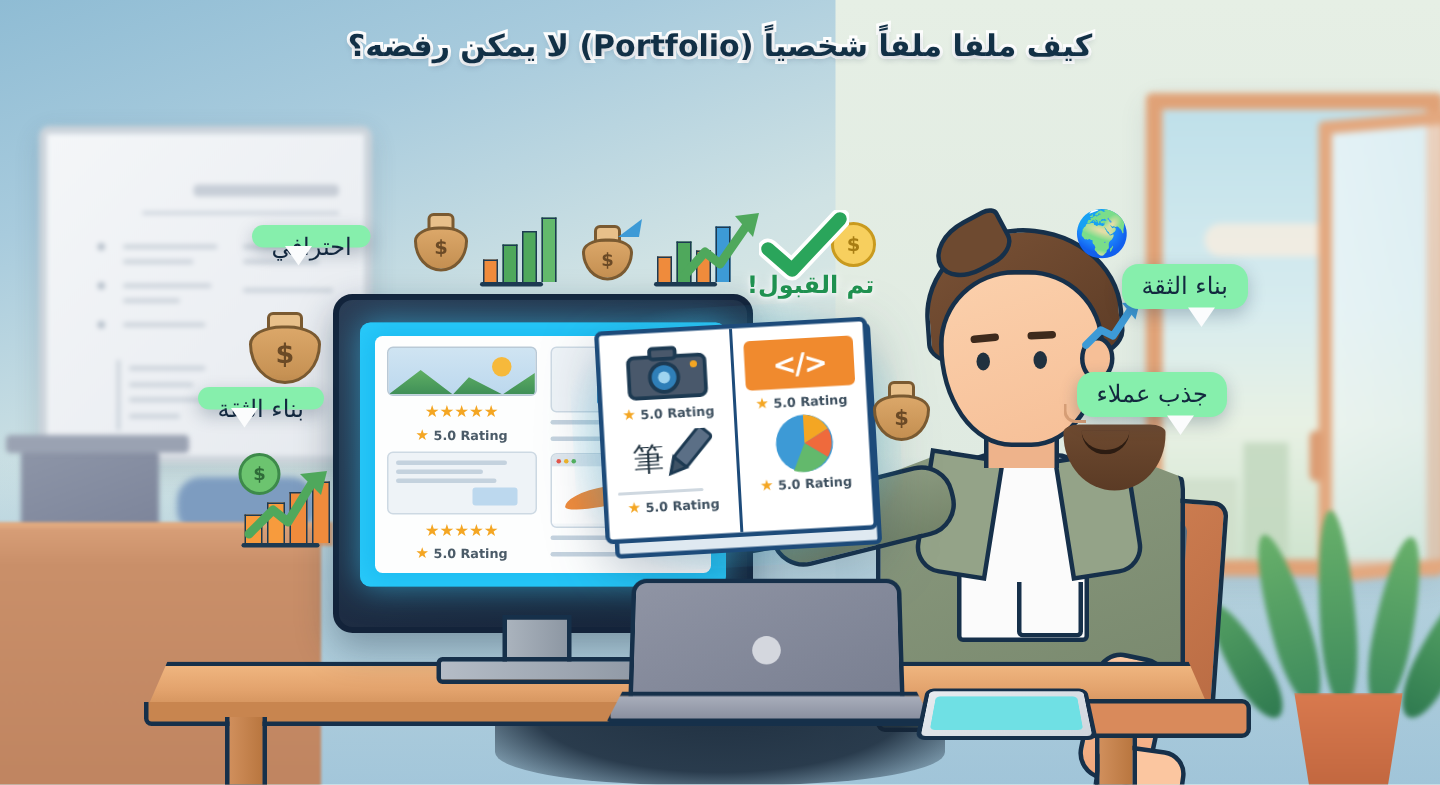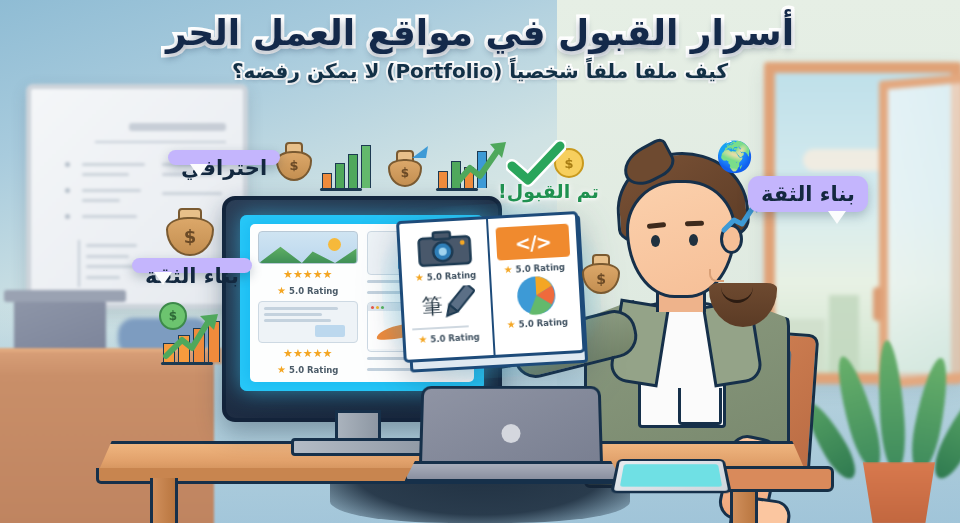--- a/index.html
+++ b/index.html
@@ -207,22 +207,22 @@
     width:19px;height:19px;border-radius:50%;background:#d4d7de;}
   .laptop-base{position:absolute;left:404px;top:461px;width:212px;height:15px;
     background:linear-gradient(180deg,#a9aebb,#8a90a0);border:3.5px solid #16304a;border-radius:4px;
     clip-path:polygon(5% 0,95% 0,100% 100%,0 100%);}
   .tablet{position:absolute;left:614px;top:452px;width:108px;height:40px;
     background:linear-gradient(150deg,#e7ebef,#cfd6dd);border:3.5px solid #16304a;border-radius:6px;
     transform:perspective(240px) rotateX(42deg);}
   .tablet-screen{position:absolute;inset:5px;background:#6fe0e4;border-radius:3px;}
 
   
-  .bubble{position:absolute;background:#c4b5fd;border-radius:11px;
-    padding:6px 13px;color:#13283f;font-weight:bold;font-size:21px;line-height:1.15;
+  .bubble{position:absolute;background:#86efac;border-radius:11px;
+    padding:6px 13px;color:#13283f;font-weight:normal;font-size:16px;line-height:1.15;
     box-shadow:0 4px 11px rgba(30,55,80,.28);direction:rtl;white-space:nowrap;}
   .bubble::after{content:"";position:absolute;width:0;height:0;
     border-left:9px solid transparent;border-right:9px solid transparent;
     border-top:13px solid #fbfcfd;bottom:-12px;}
   .bubble.tl::after{left:22px;}
   .bubble.tr::after{right:22px;}
 
   
   .emoji{position:absolute;line-height:1;user-select:none;}
   .moneybag{position:absolute;}
@@ -233,21 +233,21 @@
     color:#6b4a26;font-weight:bold;}
   .mb-neck{position:absolute;left:28%;top:0;width:44%;height:28%;
     background:#e8c08a;border:2px solid #7a5a31;border-radius:4px 4px 0 0;}
   .barset{position:absolute;display:flex;align-items:flex-end;gap:3px;}
   .barset i{display:block;border:1.5px solid #1d3a52;border-bottom:none;}
   .barbase{position:absolute;height:2.5px;background:#1d3a52;border-radius:2px;}
   .arrow-up{position:absolute;}
   .coin{position:absolute;border-radius:50%;border:2.5px solid;
     display:flex;align-items:center;justify-content:center;font-weight:bold;}
   .check-mark{position:absolute;}
-  .accepted{position:absolute;color:#1f9150;font-weight:bold;font-size:19px;
+  .accepted{position:absolute;color:#1f9150;font-weight:bold;font-size:16px;
     direction:rtl;text-shadow:0 1px 3px rgba(255,255,255,.95),0 0 7px rgba(255,255,255,.9);}
 
   
   .title-wrap{position:absolute;left:0;top:12px;width:100%;text-align:center;z-index:40;direction:rtl;}
   .title{font-size:36px;font-weight:bold;color:#14294a;letter-spacing:0;
     -webkit-text-stroke:7px #ffffff;paint-order:stroke fill;
     text-shadow:0 4px 7px rgba(25,45,75,.40);}
   .subtitle{margin-top:6px;font-size:20px;font-weight:bold;color:#123046;
     -webkit-text-stroke:4px #ffffff;paint-order:stroke fill;
     text-shadow:0 2px 4px rgba(25,45,75,.25);direction:rtl;}
@@ -534,19 +534,21 @@
 
   <div class="bubble tl" style="left:168px;top:150px">
     <span>احترافي</span>
   </div>
   <div class="bubble tl" style="left:132px;top:258px">
     <span>بناء الثقة</span>
   </div>
   <div class="bubble tr" style="left:748px;top:176px">
     <span>بناء الثقة</span>
   </div>
+  <div class="bubble tr" style="left:718px;top:248px">
+    <span>جذب عملاء</span>
+  </div>
 
   <div class="title-wrap">
-    <div class="title">أسرار القبول في مواقع العمل الحر</div>
     <div class="subtitle">كيف ملفا ملفاً شخصياً (Portfolio) لا يمكن رفضه؟</div>
   </div>
 
 </div>
 
 </body></html>

